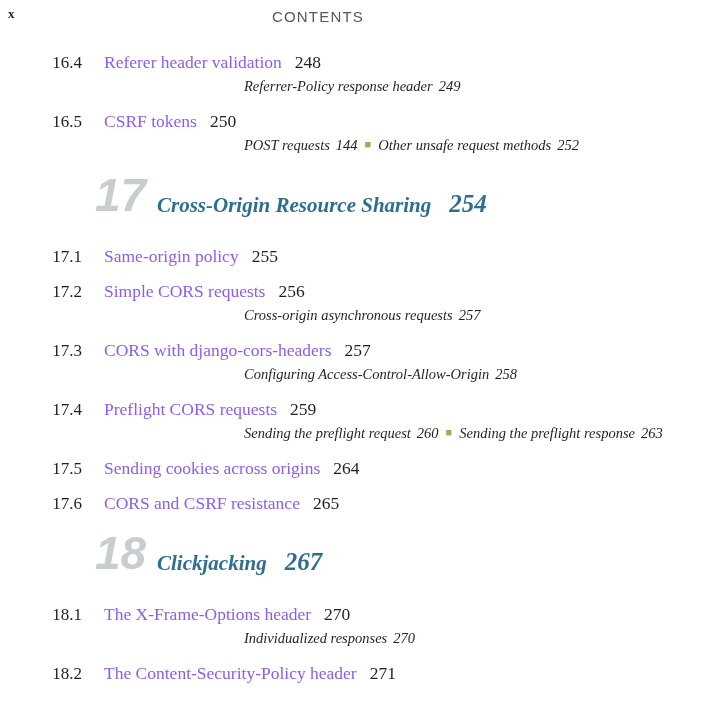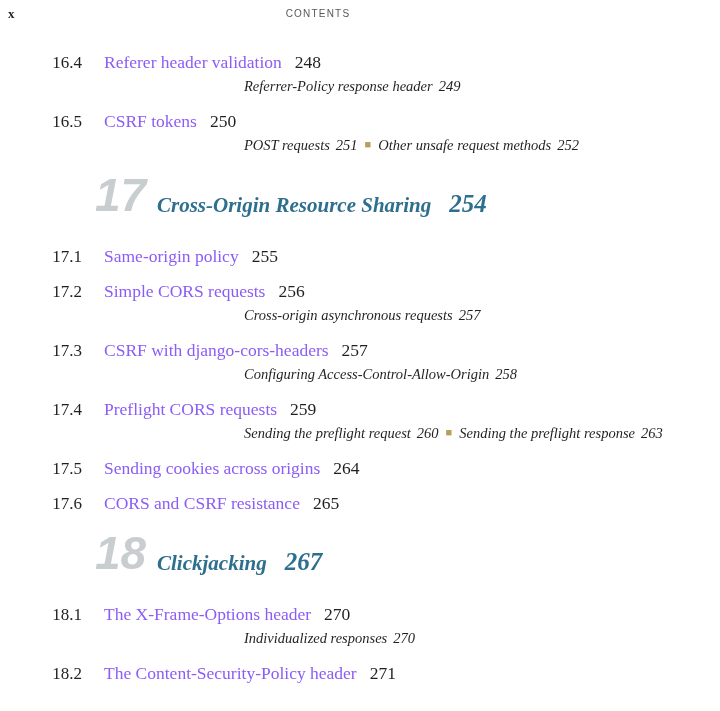--- a/index.html
+++ b/index.html
@@ -37,21 +37,21 @@
     font-size: 13px;
     color: #231f20;
   }
   .head-title {
     position: absolute;
     left: 0;
     top: 2px;
     width: 636px;
     text-align: center;
     font-family: "Liberation Sans", sans-serif;
-    font-size: 10px;
+    font-size: 15px;
     letter-spacing: 1.2px;
     color: #58585a;
   }
   
   .toc {
     position: absolute;
     top: 38px;
     left: 0;
     width: 720px;
     padding-left: 27px;
@@ -161,21 +161,21 @@
       <span>Referrer-Policy response header</span><span class="pg">249</span>
     </div>
 
     <div class="entry-l1">
       <span class="num">16.5</span>
       <span class="txt">CSRF tokens</span>
       <span class="pg">250</span>
     </div>
 
     <div class="entry-l2">
-      <span>POST requests</span><span class="pg">251</span><span class="sep">■</span><span>Other unsafe request methods</span><span class="pg">252</span>
+      <span>POST requests</span><span class="pg">144</span><span class="sep">■</span><span>Other unsafe request methods</span><span class="pg">252</span>
     </div>
 
     <div class="chapter">
       <span class="chnum">17</span>
       <span class="chtitle"><span>Cross-Origin Resource Sharing</span><span class="chpage">254</span></span>
     </div>
 
     <div class="entry-l1">
       <span class="num">17.1</span>
       <span class="txt">Same-origin policy</span>
@@ -187,21 +187,21 @@
       <span class="txt">Simple CORS requests</span>
       <span class="pg">256</span>
     </div>
 
     <div class="entry-l2">
       <span>Cross-origin asynchronous requests</span><span class="pg">257</span>
     </div>
 
     <div class="entry-l1">
       <span class="num">17.3</span>
-      <span class="txt">CSRF with django-cors-headers</span>
+      <span class="txt">CORS with django-cors-headers</span>
       <span class="pg">257</span>
     </div>
 
     <div class="entry-l2">
       <span>Configuring Access-Control-Allow-Origin</span><span class="pg">258</span>
     </div>
 
     <div class="entry-l1">
       <span class="num">17.4</span>
       <span class="txt">Preflight CORS requests</span>

